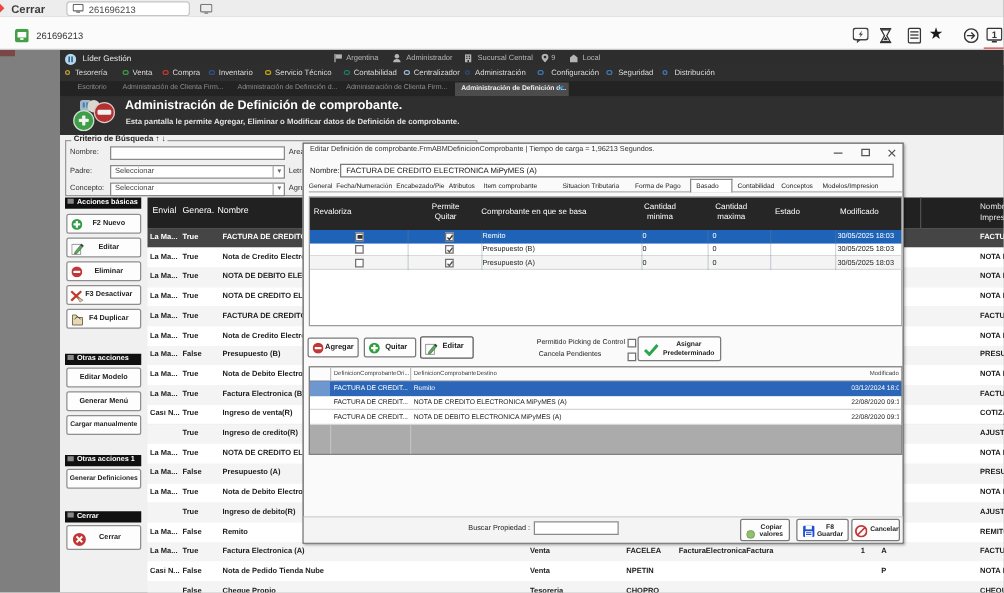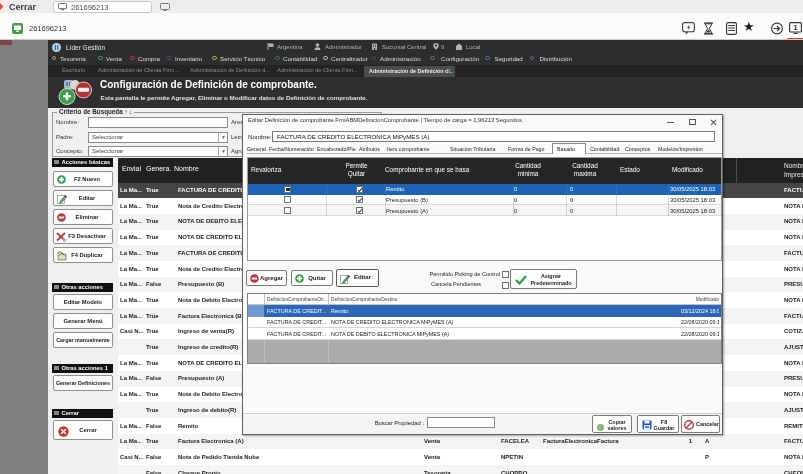--- a/index.html
+++ b/index.html
@@ -146,21 +146,21 @@
 <rect x="6" y="2" width="9" height="9" rx="2" fill="#9fb8cc"></rect>
       <rect x="8.2" y="4" width="1.6" height="4" fill="#4a7aa0"></rect>
       <rect x="11" y="4" width="1.6" height="4" fill="#4a7aa0"></rect>
 <circle cx="17" cy="7" r="5" fill="#d8d8cf"></circle>
 <circle cx="25.5" cy="12" r="8" fill="#b43131" stroke="#e0c8c8" stroke-width="1"></circle>
       <rect x="20" y="9.8" width="11" height="4" rx="1" fill="#f2f2f2"></rect>
 <circle cx="9" cy="18.5" r="8" fill="#3d9e47" stroke="#cfe0cf" stroke-width="1"></circle>
       <rect x="5" y="17" width="8" height="2.6" rx="0.6" fill="#f2f2f2"></rect>
       <rect x="7.7" y="14.3" width="2.6" height="8" rx="0.6" fill="#f2f2f2"></rect>
 </svg>
-<div class="abs b" style="left:100px;top:78.5px;font-size:10px;color:#fff;">Configuración de Definición de comprobante.</div>
+<div class="abs b" style="left:100px;top:78.5px;font-size:10px;color:#fff;">Administración de Definición de comprobante.</div>
 <div class="abs b" style="left:100.5px;top:93.5px;font-size:6.2px;color:#e2e2e2;">Esta pantalla le permite Agregar, Eliminar o Modificar datos de Definición de comprobante.</div>
 
 <div class="abs" style="left:48px;top:108px;width:755px;height:366px;background:#f0f0f0;"></div>
 
 <div class="abs" style="left:52px;top:112px;width:330px;height:45px;border:1px solid #9a9a9a;box-sizing:border-box;"></div>
 <div class="abs b" style="left:57px;top:108px;font-size:6.3px;color:#222;background:#f0f0f0;padding:0 2px;">Criterio de Búsqueda ↑ ↓</div>
 <div class="abs" style="left:56px;top:119px;font-size:6px;color:#333;">Nombre:</div>
 <div class="abs" style="left:88px;top:117px;width:140px;height:11px;background:#fff;border:1px solid #8a8a8a;box-sizing:border-box;"></div>
 <div class="abs" style="left:56px;top:133.5px;font-size:6px;color:#333;">Padre:</div>
 <div class="abs" style="left:88px;top:131.5px;width:140px;height:11px;background:#fff;border:1px solid #8a8a8a;box-sizing:border-box;"></div>

